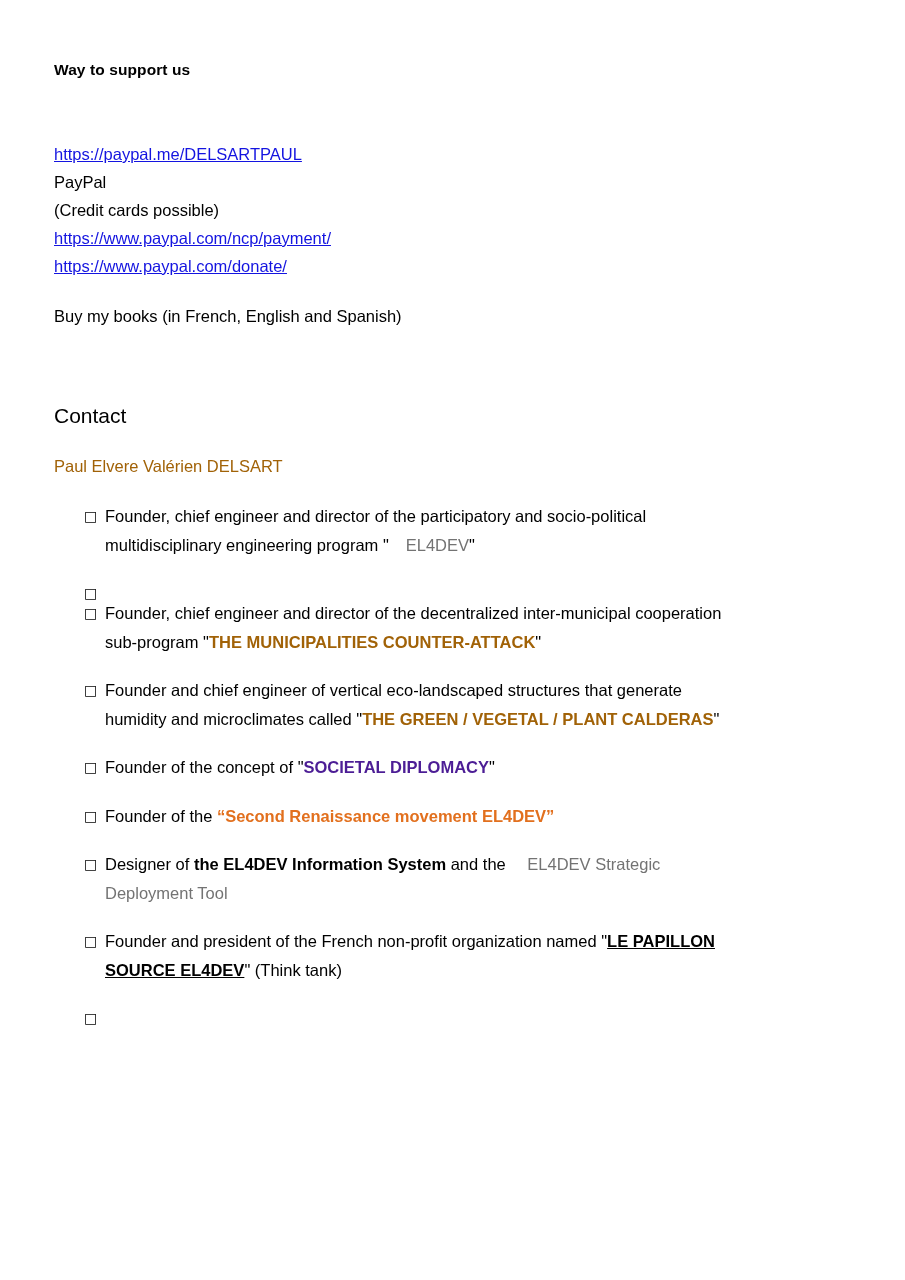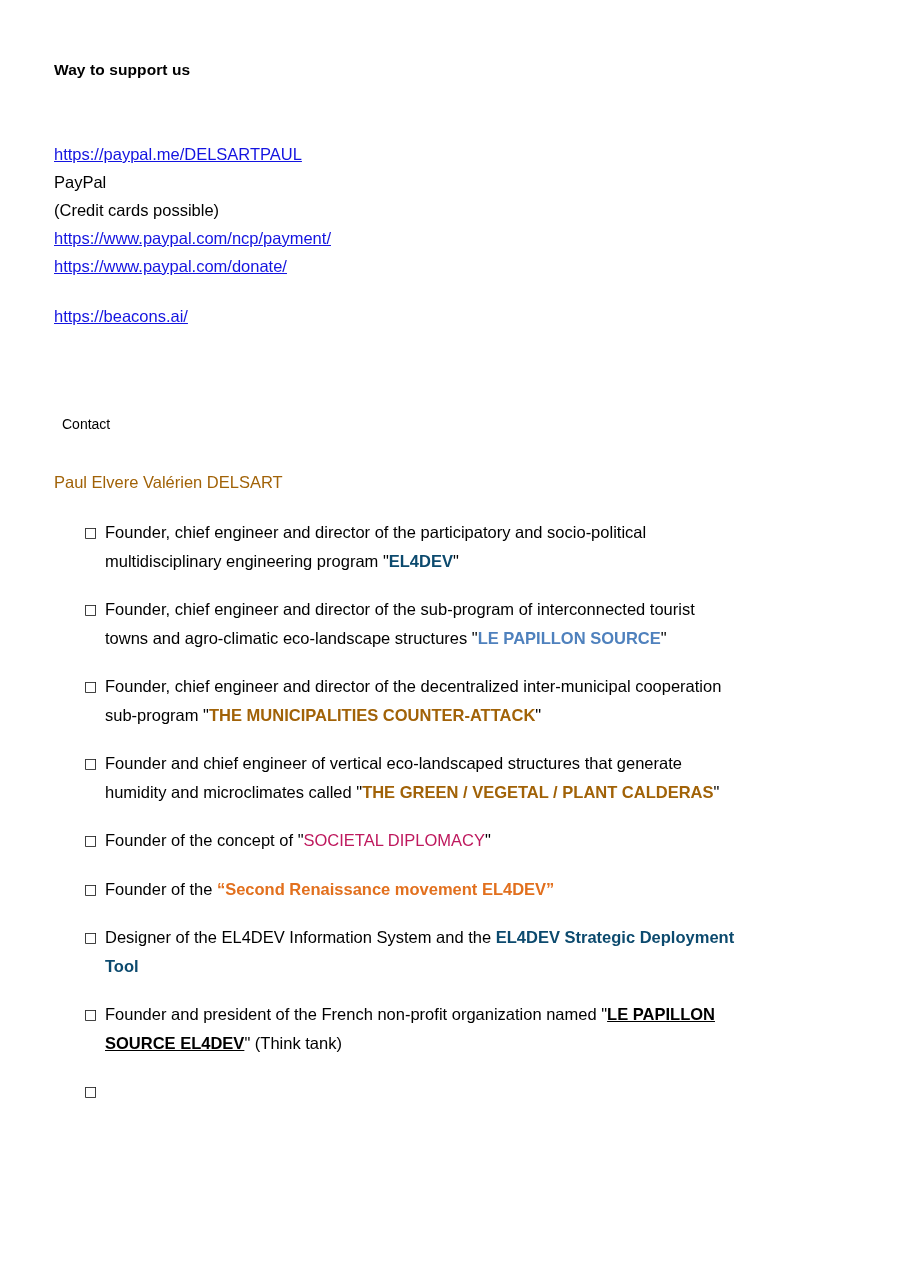--- a/index.html
+++ b/index.html
@@ -45,23 +45,23 @@
   }
   .para-line { display: block; white-space: nowrap; }
 
   a.link, .link {
     color: #1414e0;
     text-decoration: underline;
     cursor: pointer;
   }
 
   .contact-head {
-    font-size: 14px;
+    font-size: 21px;
     line-height: 28px;
-    margin: 8px;
+    margin: 0;
   }
   .person {
     font-size: 16.5px;
     line-height: 28px;
     color: #a16207;
     margin: 0;
   }
 
   ul.bullets {
     list-style: none;
@@ -81,26 +81,26 @@
     left: 30px;
     top: 0;
     font-family: "DejaVu Sans", sans-serif;
     font-size: 14px;
     line-height: 28.5px;
   }
   ul.bullets > li .text {
     display: block;
   }
 
-  b, .b { font-weight: normal; }
+  b, .b { font-weight: bold; }
 
-  .c-red    { color: #0c4a6e; font-weight: bold; }
+  .c-red    { color: #737373; font-weight: normal; margin-left: 17px; }
   .c-blue   { color: #4f81bd; font-weight: bold; }
   .c-green  { color: #a16207; font-weight: bold; }
-  .c-purple { color: #be185d; font-weight: normal; }
+  .c-purple { color: #4c1d95; font-weight: bold; }
   .c-orange { color: #e2701e; font-weight: bold; }
   .u-bold   { font-weight: bold; text-decoration: underline; }
 </style>
 </head>
 <body>
 
 <div class="page">
 
   <h1 class="doc-title">Way to support us</h1>
 
@@ -110,41 +110,40 @@
     <span class="para-line link">https://paypal.me/DELSARTPAUL</span>
     <span class="para-line">PayPal</span>
     <span class="para-line">(Credit cards possible)</span>
     <span class="para-line link">https://www.paypal.com/ncp/payment/</span>
     <span class="para-line link">https://www.paypal.com/donate/</span>
   </div>
 
   <div class="spacer-sm"></div>
 
   <div class="para">
-    <span class="para-line link">https://beacons.ai/</span>
+    <span class="para-line">Buy my books (in French, English and Spanish)</span>
   </div>
 
   <div class="spacer-xl"></div>
 
   <p class="contact-head">Contact</p>
 
   <div class="spacer-sm"></div>
 
   <p class="person">Paul Elvere Valérien DELSART</p>
 
   <div class="spacer-sm"></div>
 
   <ul class="bullets" id="roles-list">
       <li>
         <span class="marker">□</span>
         <span class="text"><span>Founder, chief engineer and director of the participatory and socio-political multidisciplinary engineering program "</span><span class="c-red">EL4DEV</span><span>"</span></span>
       </li>
       <li>
         <span class="marker">□</span>
-        <span class="text"><span>Founder, chief engineer and director of the sub-program of interconnected tourist towns and agro-climatic eco-landscape structures "</span><span class="c-blue">LE PAPILLON SOURCE</span><span>"</span></span>
       </li>
       <li>
         <span class="marker">□</span>
         <span class="text"><span>Founder, chief engineer and director of the decentralized inter-municipal cooperation sub-program "</span><span class="c-green">THE MUNICIPALITIES COUNTER-ATTACK</span><span>"</span></span>
       </li>
       <li>
         <span class="marker">□</span>
         <span class="text"><span>Founder and chief engineer of vertical eco-landscaped structures that generate humidity and microclimates called "</span><span class="c-green">THE GREEN / VEGETAL / PLANT CALDERAS</span><span>"</span></span>
       </li>
       <li>

